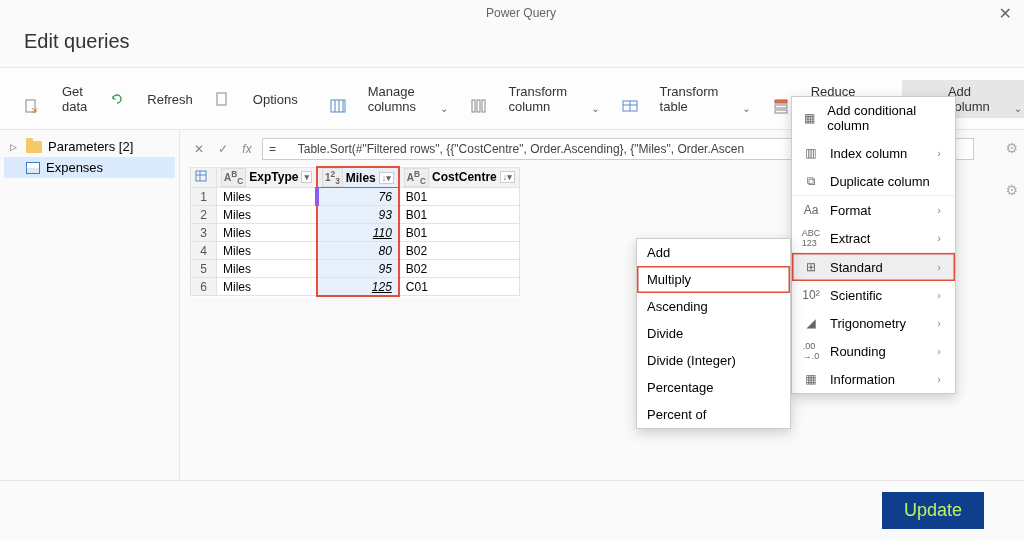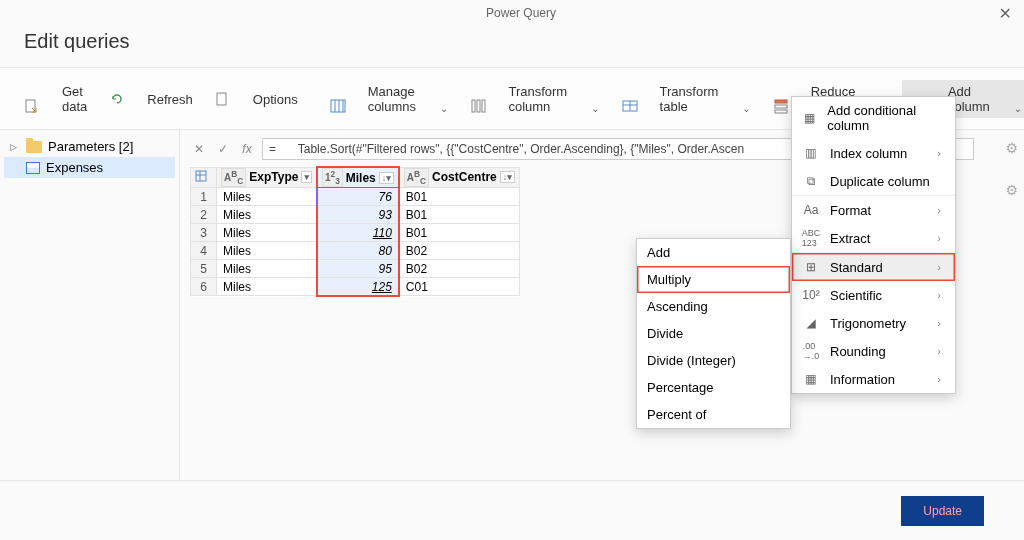--- a/index.html
+++ b/index.html
@@ -40,21 +40,21 @@
   
   .menu { position: absolute; background: #fff; border: 1px solid #ccc; box-shadow: 0 4px 12px rgba(0,0,0,0.18); font-size: 13px; z-index: 100; }
   .menu-item { display: flex; align-items: center; gap: 10px; padding: 6px 14px 6px 10px; cursor: pointer; position: relative; }
   .menu-item.hl { background: #eee; }
   .menu-item .mic { width: 18px; height: 16px; display: flex; align-items: center; justify-content: center; color: #666; font-size: 12px; }
   .menu-item .arrow { margin-left: auto; font-size: 11px; color: #888; }
   .menu-item.redframe { box-shadow: inset 0 0 0 1.5px #e74c3c; }
   .addcol-menu { top: 96px; left: 791px; width: 165px; }
   .standard-menu { top: 238px; left: 636px; width: 155px; }
   .footer { position: absolute; bottom: 0; left: 0; right: 0; height: 60px; border-top: 1px solid #e6e6e6; display: flex; align-items: center; justify-content: flex-end; padding: 0 40px; background: #fafafa; }
-  .update-btn { background: #0f3f8c; color: #fca5a5; border: none; padding: 8px 22px; font-size: 12px; cursor: pointer; }
+  .update-btn { background: #0f3f8c; color: #bef264; border: none; padding: 8px 22px; font-size: 18px; cursor: pointer; }
   .sep { width: 1px; height: 20px; background: #e0e0e0; margin: 0 2px; }
 </style>
 </head>
 <body>
 
 <div class="titlebar">
   <span>Power Query</span>
   <span class="close-x">✕</span>
 </div>
 
@@ -200,21 +200,21 @@
               <div class="hwrap">
                 <span class="typeic">A<sup>B</sup><sub>C</sub></span>
                 <span>CostCentre</span>
                 <span class="dd">↓▾</span>
               </div>
             </th>
       </tr>
       <tr>
             <td class="rownum">1</td>
             <td class="txt">Miles</td>
-            <td class="num col-sel" style="border-left:2px solid #8b5cf6;border-right:2px solid #e74c3c;">76</td>
+            <td class="num col-sel" style="border-left:4px solid #8b5cf6;border-right:2px solid #e74c3c;">76</td>
             <td class="txt">B01</td>
           </tr>
       <tr>
             <td class="rownum">2</td>
             <td class="txt">Miles</td>
             <td class="num col-sel" style="border-left:2px solid #e74c3c;border-right:2px solid #e74c3c;">93</td>
             <td class="txt">B01</td>
           </tr>
       <tr>
             <td class="rownum">3</td>

